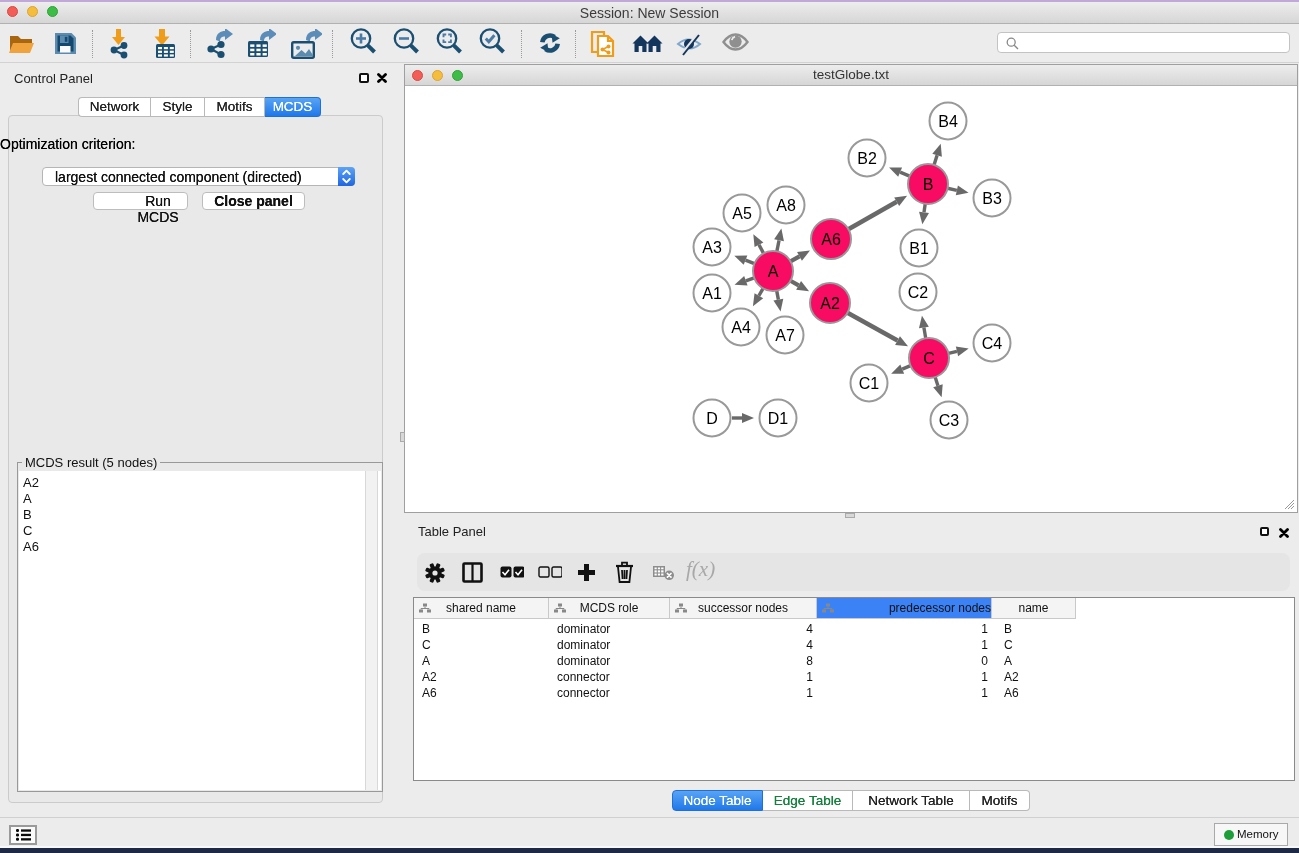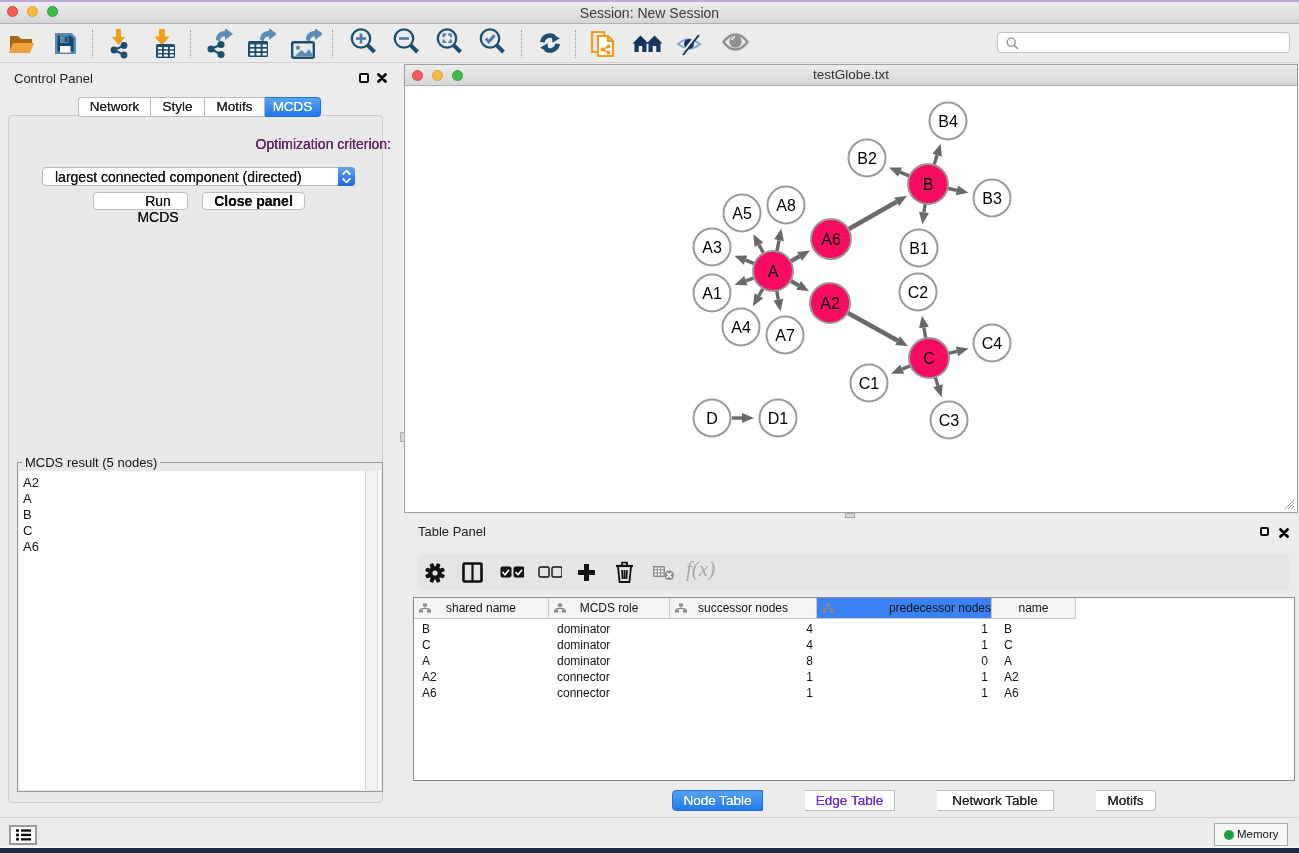--- a/index.html
+++ b/index.html
@@ -211,21 +211,21 @@
 
   <div class="abs" style="left:8px;top:52px;width:375px;height:688px;background:#e9e9e9;border:1px solid #cbcbcb;border-radius:4px;"></div>
 
   <div class="abs" style="left:78px;top:34px;height:20px;display:flex;font-size:13.5px;text-shadow:0 0 0.6px currentColor;">
     <div style="width:72px;background:#fff;border:1px solid #b9b9b9;border-right:none;border-radius:4px 0 0 4px;text-align:center;line-height:18px;color:#222;">Network</div>
     <div style="width:54px;background:#fff;border:1px solid #b9b9b9;border-right:none;text-align:center;line-height:18px;color:#222;">Style</div>
     <div style="width:61px;background:#fff;border:1px solid #b9b9b9;text-align:center;line-height:18px;color:#222;">Motifs</div>
     <div style="width:56px;background:linear-gradient(#58a4f4,#1f78ea);border:1px solid #1f6fd8;border-left:none;border-radius:0 4px 4px 0;text-align:center;line-height:18px;color:#fff;">MCDS</div>
   </div>
 
-  <div class="abs" style="left:0;top:73px;width:391px;text-align:right;font-size:14px;color:#701a75;text-shadow:0 0 0.6px #111;">Optimization criterion:</div>
+  <div class="abs" style="left:0;top:73px;width:391px;text-align:left;font-size:14px;color:#000000;text-shadow:0 0 0.6px #111;">Optimization criterion:</div>
 
   <div class="abs" style="left:42px;top:104px;width:313px;height:19px;background:#fff;border:1px solid #b5b5b5;border-radius:4px;">
     <div style="position:absolute;left:12px;top:1px;font-size:14px;color:#111;text-shadow:0 0 0.5px #111;">largest connected component (directed)</div>
     <div style="position:absolute;right:-1px;top:-1px;width:17px;height:19px;background:linear-gradient(#5ea3f6,#1f66e0);border-radius:0 4px 4px 0;">
       <svg width="17" height="19" viewBox="0 0 17 19">
           <g fill="none" stroke="#fff" stroke-width="1.8" stroke-linecap="round" stroke-linejoin="round">
             <path d="M5.2 7 L8.5 3.6 L11.8 7"></path>
             <path d="M5.2 12 L8.5 15.4 L11.8 12"></path>
           </g>
         </svg>
@@ -490,23 +490,23 @@
         <div style="display: flex; height: 16px; line-height: 16px;">
           <div style="box-sizing: border-box; width: 135px; text-align: left; padding: 0px 0px 0px 8px;">A6</div>
           <div style="box-sizing: border-box; width: 121px; text-align: left; padding: 0px 0px 0px 8px;">connector</div>
           <div style="box-sizing: border-box; width: 147px; text-align: right; padding: 0px 4px 0px 0px;">1</div>
           <div style="box-sizing: border-box; width: 175px; text-align: right; padding: 0px 4px 0px 0px;">1</div>
           <div style="box-sizing: border-box; width: 84px; text-align: left; padding: 0px 0px 0px 12px;">A6</div>
         </div>
       </div>
   </div>
 
-  <div class="abs" style="left:268px;top:270px;height:21px;display:flex;font-size:13.5px;text-shadow:0 0 0.5px currentColor;gap:42px;">
+  <div class="abs" style="left:268px;top:270px;height:21px;display:flex;font-size:13.5px;text-shadow:0 0 0.5px currentColor;">
     <div style="width:91px;background:linear-gradient(#58a4f4,#1f78ea);border:1px solid #1f6fd8;border-radius:4px 0 0 4px;text-align:center;line-height:19px;color:#fff;">Node Table</div>
-    <div style="width:90px;background:#fff;border:1px solid #b9b9b9;border-left:none;text-align:center;line-height:19px;color:#6d28d9;">Edge Table</div>
+    <div style="width:90px;background:#fff;border:1px solid #b9b9b9;border-left:none;text-align:center;line-height:19px;color:#15803d;">Edge Table</div>
     <div style="width:117px;background:#fff;border:1px solid #b9b9b9;border-left:none;text-align:center;line-height:19px;color:#222;">Network Table</div>
     <div style="width:60px;background:#fff;border:1px solid #b9b9b9;border-left:none;border-radius:0 4px 4px 0;text-align:center;line-height:19px;color:#222;">Motifs</div>
   </div>
 </div>
 
 <div class="abs" style="left:400px;top:432px;width:5px;height:10px;background:#d8d8d8;border:1px solid #aaa;"></div>
 <div class="abs" style="left:845px;top:513px;width:10px;height:5px;background:#d8d8d8;border:1px solid #aaa;"></div>
 
 <div class="abs" style="left:0;top:817px;width:1299px;height:29px;background:#ececec;border-top:1px solid #d0d0d0;">
   <div style="position:absolute;left:9px;top:7px;width:28px;height:20px;background:#fafafa;border:2px solid #9a9a9a;">

